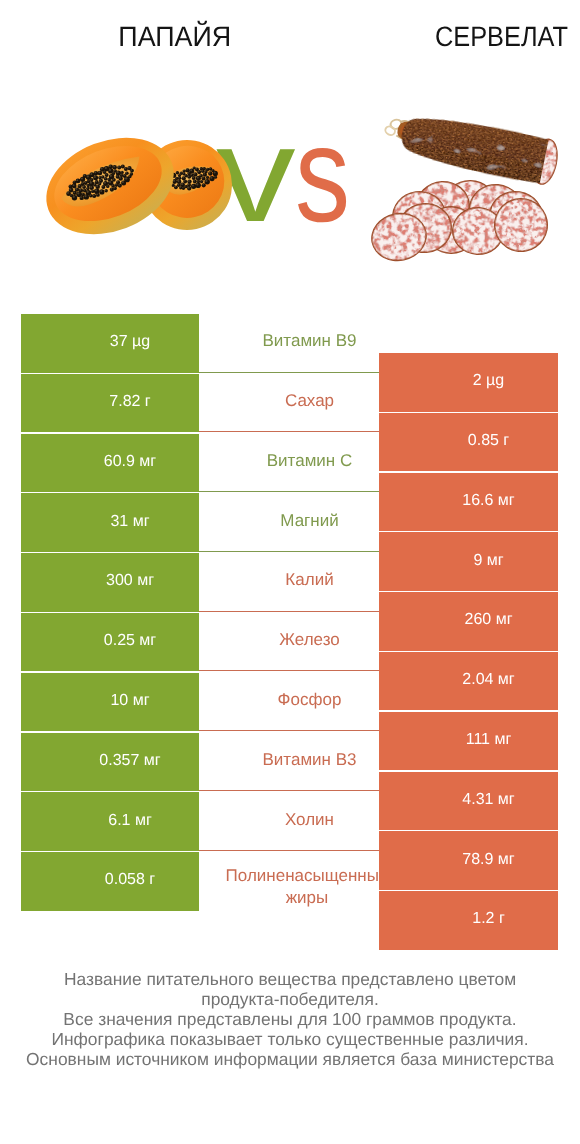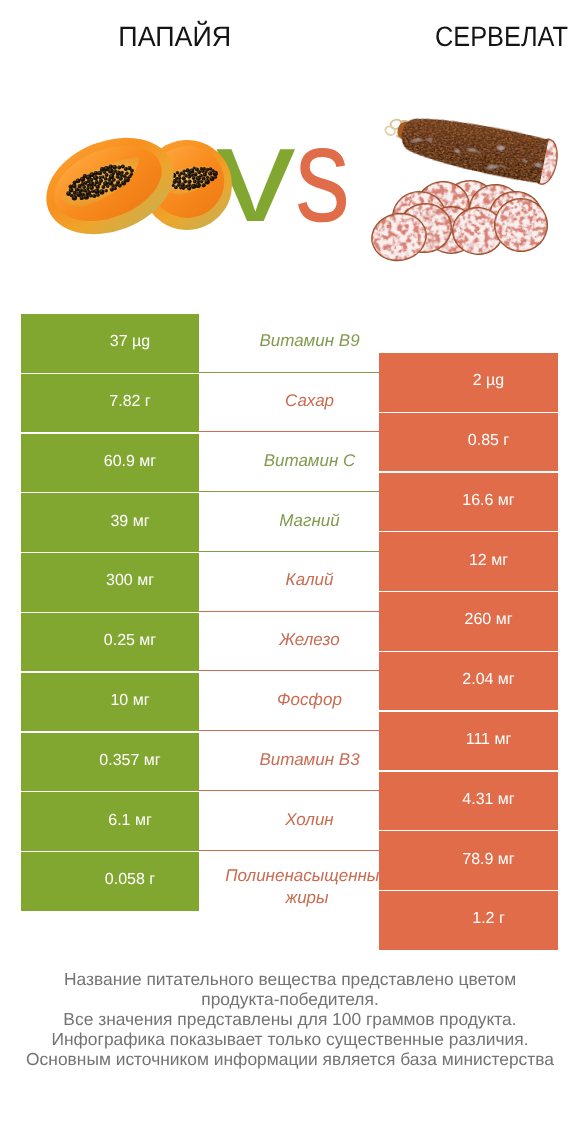--- a/index.html
+++ b/index.html
@@ -14,21 +14,21 @@
   .t-left{left:0;width:254px;}
   .t-right{left:290px;width:327px;}
   .vs{position:absolute;left:0;top:0;width:580px;height:300px;}
   .vs .v{position:absolute;left:216px;top:106px;color:var(--green);font-size:136px;line-height:1;display:block;transform:scaleX(1.17);transform-origin:left top;}
   .vs .s{position:absolute;left:295px;top:106px;color:var(--orange);font-size:136px;line-height:1;display:block;transform:scaleX(0.81);transform-origin:left top;}
   .tbl{position:absolute;left:21px;top:314px;width:537px;}
   .row{position:relative;height:58.5px;margin-bottom:1.3px;}
   .cell{position:absolute;top:0;height:58.5px;display:flex;align-items:center;justify-content:center;
         font-size:16px;font-family:"Liberation Sans",sans-serif;box-sizing:border-box;padding-left:40px;}
   .cl{left:0;width:178px;color:#fff;padding-bottom:2px;}
-  .cm{left:178px;width:181px;text-align:center;line-height:22px;font-size:17px;overflow:hidden;padding-bottom:3px;font-style:italic;}
+  .cm{left:178px;width:181px;text-align:center;line-height:22px;font-size:17px;overflow:hidden;padding-bottom:3px;}
   .cm span{display:block;width:181px;}
   .row:last-child .cm span{width:192px;margin-left:-5px;}
   .row:last-child .cm{padding-top:12px;padding-bottom:0;}
   .cr{left:358px;width:179px;color:#fff;padding-bottom:2px;margin-top:39px;}
   .row.w-left .cl{background:var(--green);}
   .row.w-left .cr{background:var(--orange);}
   .row.w-right .cl{background:var(--green);}
   .row.w-right .cr{background:var(--orange);}
   .row.w-left .cm{color:var(--green-text);}
   .row.w-right .cm{color:var(--orange-text);}
@@ -566,25 +566,25 @@
         <div class="cell cr">0.85 г</div>
       </div>
       <div class="row w-left">
         <div class="cell cl">60.9 мг</div>
         <div class="cell cm">
           <span>Витамин C</span>
         </div>
         <div class="cell cr">16.6 мг</div>
       </div>
       <div class="row w-left">
-        <div class="cell cl">39 мг</div>
+        <div class="cell cl">31 мг</div>
         <div class="cell cm">
           <span>Магний</span>
         </div>
-        <div class="cell cr">12 мг</div>
+        <div class="cell cr">9 мг</div>
       </div>
       <div class="row w-right">
         <div class="cell cl">300 мг</div>
         <div class="cell cm">
           <span>Калий</span>
         </div>
         <div class="cell cr">260 мг</div>
       </div>
       <div class="row w-right">
         <div class="cell cl">0.25 мг</div>

